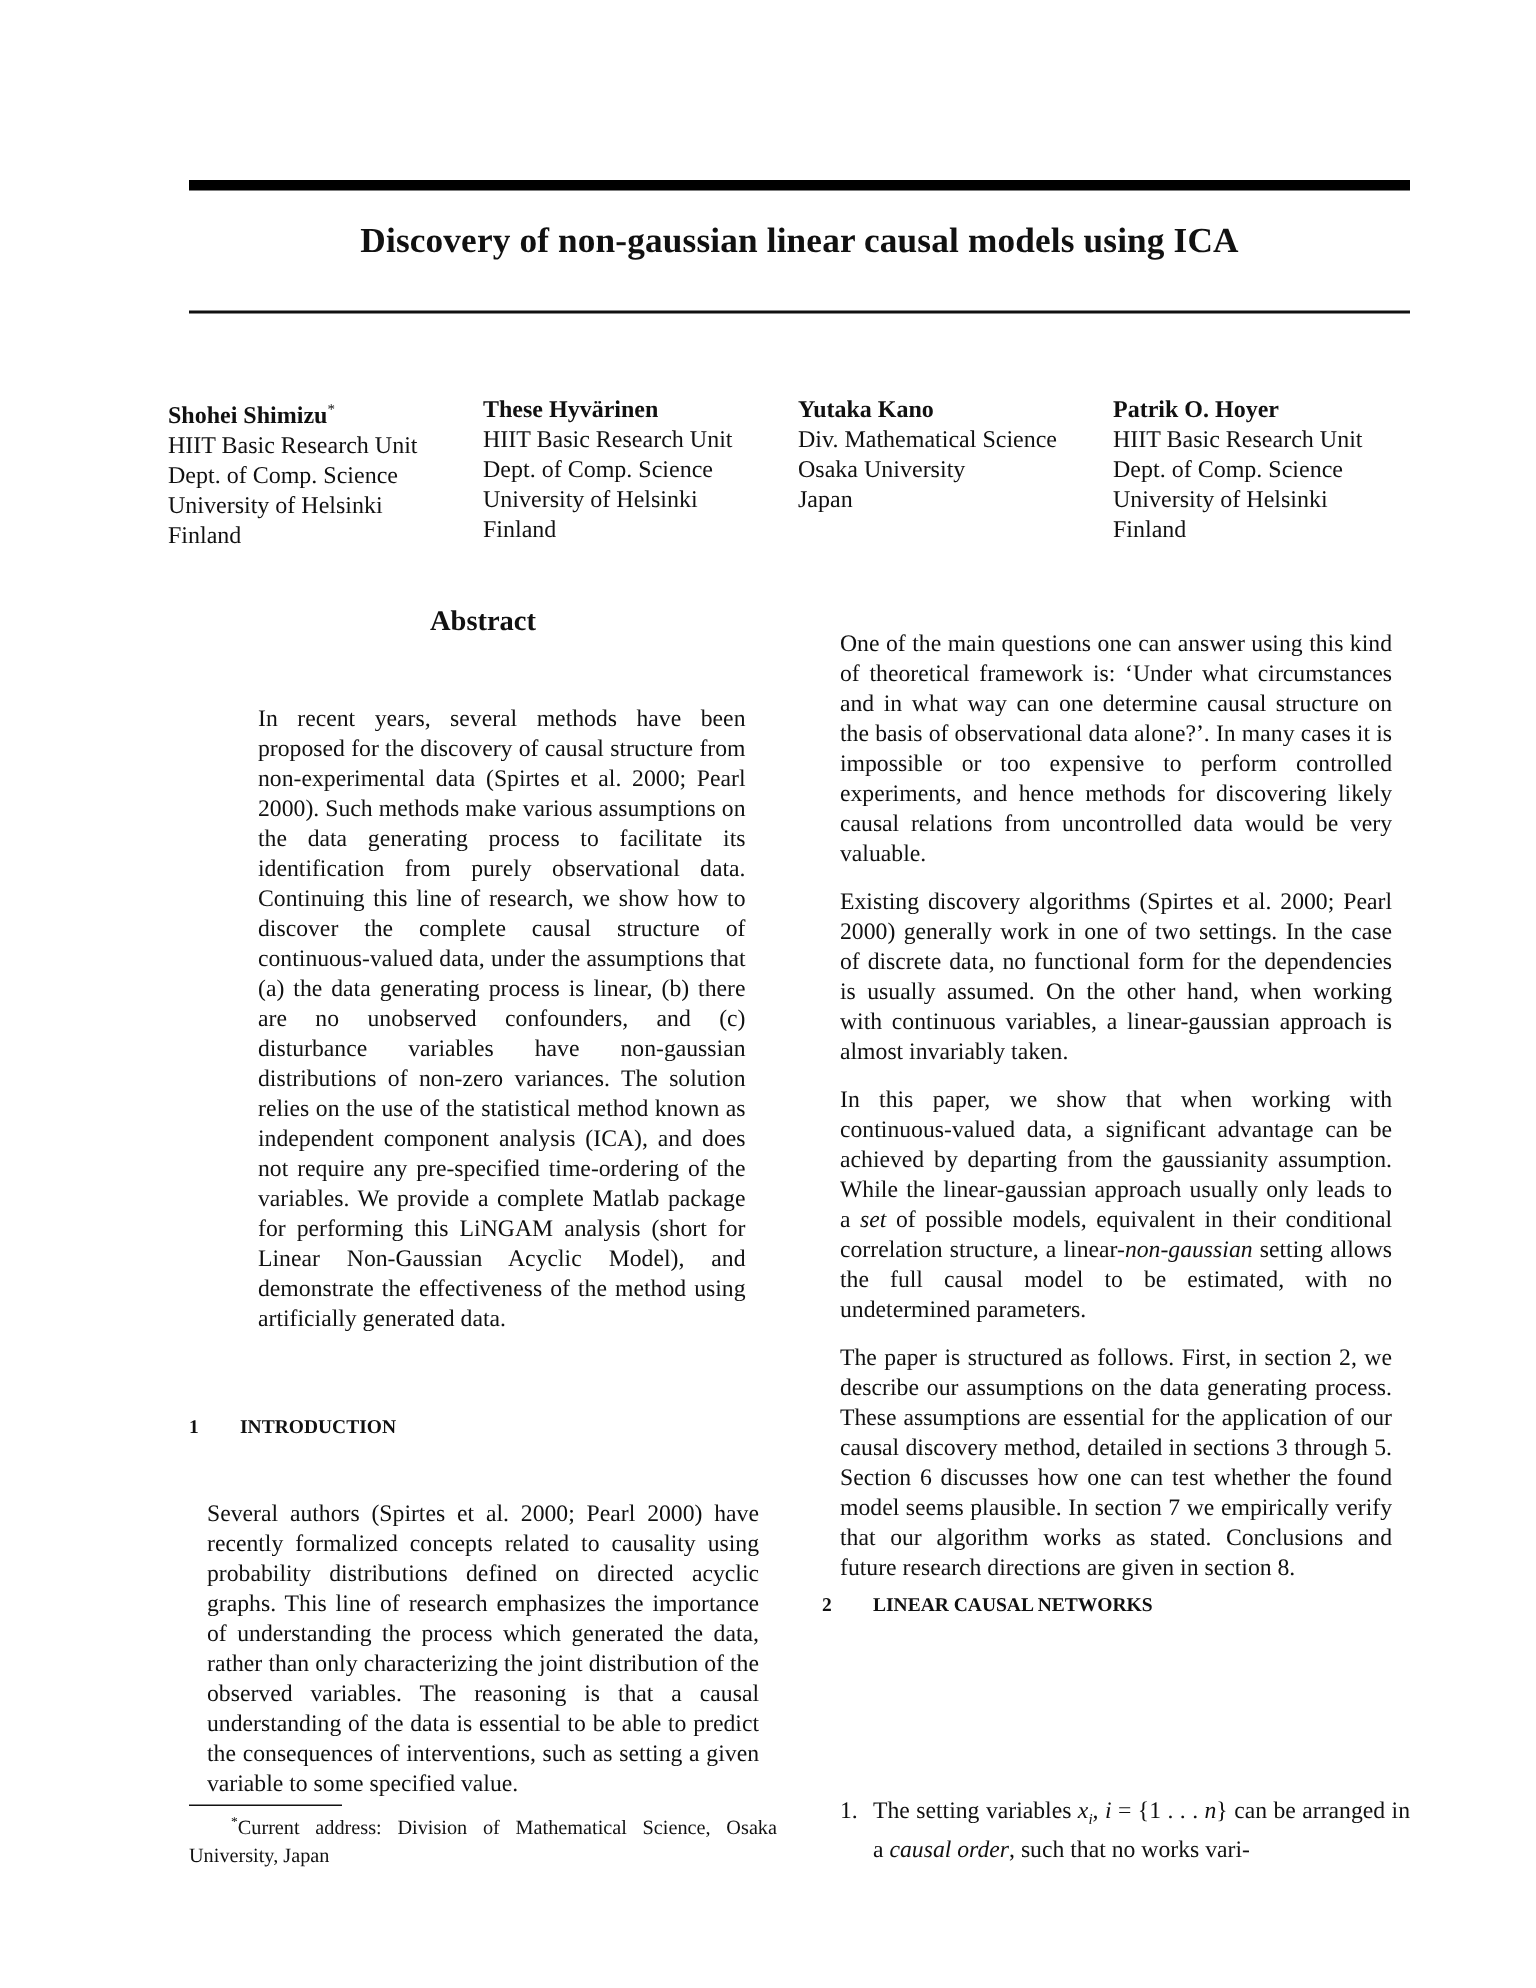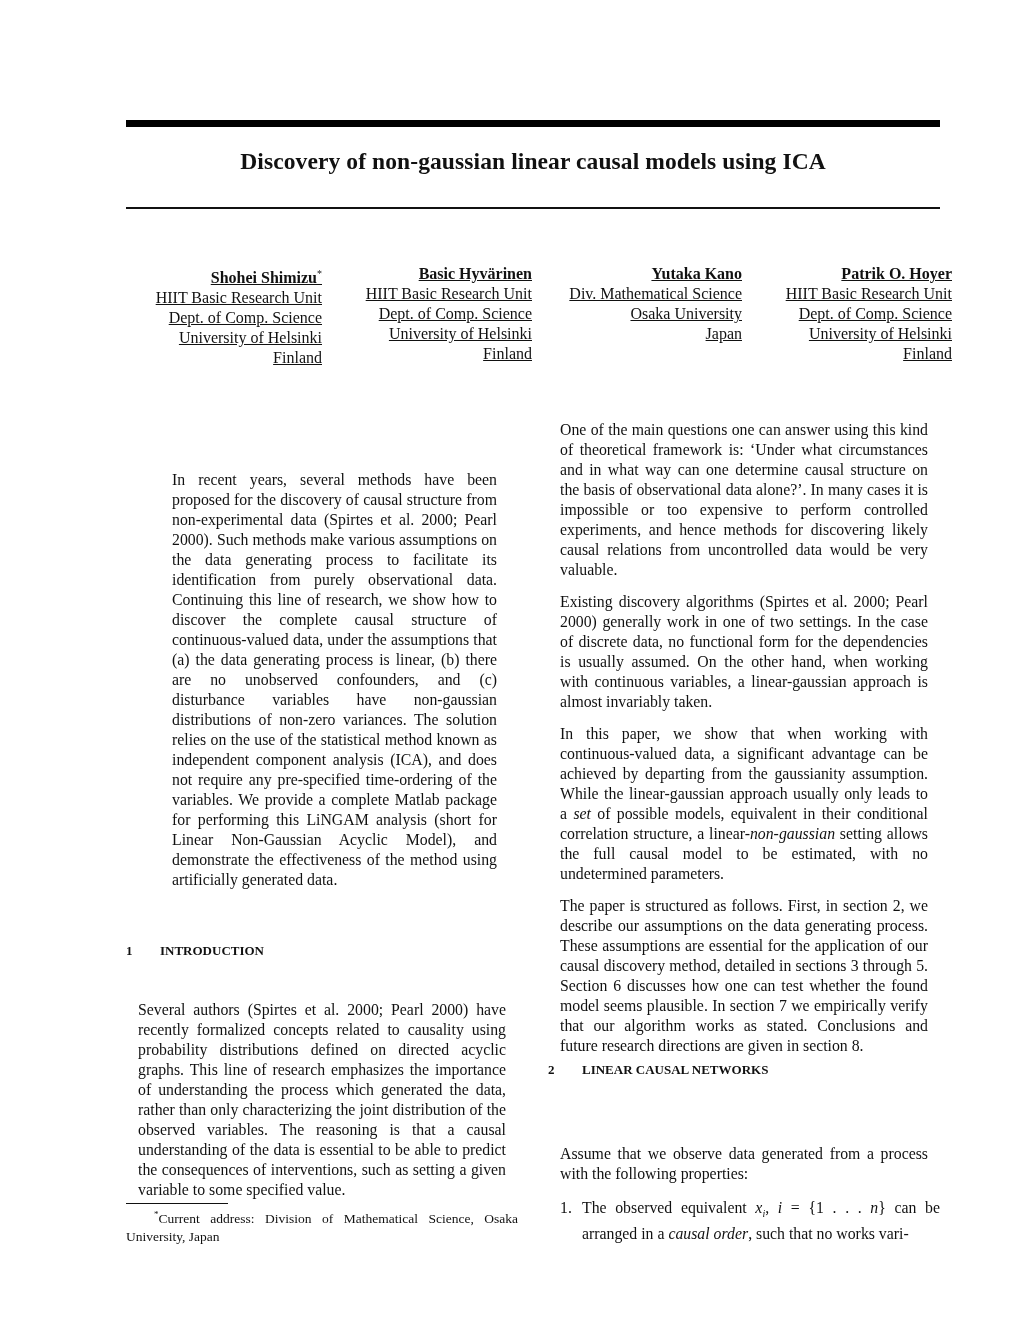--- a/index.html
+++ b/index.html
@@ -4,21 +4,21 @@
 <style>
   html, body { margin: 0; padding: 0; background: #ffffff; }
   body { width: 1024px; height: 1325px; position: relative; overflow: hidden;
          font-family: "DejaVu Serif", "Liberation Serif", serif; color: #111; }
   .page { position: absolute; left: 0; top: 0; width: 1024px; height: 1325px; }
   .rule-top { position: absolute; left: 126px; top: 120px; width: 814px; height: 7px; background: #000; }
   .rule-bottom { position: absolute; left: 126px; top: 207px; width: 814px; height: 2px; background: #111; }
   .title { position: absolute; left: 126px; top: 148px; width: 814px; text-align: center;
            font-family: "Liberation Serif", serif; font-weight: bold; font-size: 23.5px; letter-spacing: 0.1px; }
   .authors { position: absolute; left: 112px; top: 264px; width: 840px; display: flex; justify-content: space-between; }
-  .author { width: 210px; text-align: right; font-family: "Liberation Serif", serif; font-size: 16px; line-height: 20px; text-decoration: underline; }
+  .author { width: 210px; text-align: left; font-family: "Liberation Serif", serif; font-size: 16px; line-height: 20px; }
   .author .name { font-weight: bold; }
   .author .aff { display: block; }
   .abstract-title { position: absolute; left: 126px; top: 404px; width: 392px; text-align: center;
                     font-family: "Liberation Serif", serif; font-weight: bold; font-size: 19px; }
   .abstract-body { position: absolute; left: 160px; top: 458px; width: 325px;
                    font-family: "Liberation Serif", serif; font-size: 15.8px; line-height: 20px;
                    text-align: justify; hyphens: manual; }
   .section-head { font-family: "Liberation Serif", serif; font-weight: bold; font-size: 13px; position: absolute; }
   .section-head .num { display: inline-block; width: 34px; }
   .para { font-family: "Liberation Serif", serif; font-size: 15.8px; line-height: 20px; text-align: justify;
@@ -49,41 +49,42 @@
 
   <div class="authors">
     <div class="author">
       <span class="name">Shohei Shimizu</span><sup style="font-size:10px;">*</sup>
       <span class="aff">HIIT Basic Research Unit</span>
       <span class="aff">Dept. of Comp. Science</span>
       <span class="aff">University of Helsinki</span>
       <span class="aff">Finland</span>
     </div>
     <div class="author">
-      <span class="name">Basic Hyvärinen</span>
+      <span class="name">These Hyvärinen</span>
       <span class="aff">HIIT Basic Research Unit</span>
       <span class="aff">Dept. of Comp. Science</span>
       <span class="aff">University of Helsinki</span>
       <span class="aff">Finland</span>
     </div>
     <div class="author">
       <span class="name">Yutaka Kano</span>
       <span class="aff">Div. Mathematical Science</span>
       <span class="aff">Osaka University</span>
       <span class="aff">Japan</span>
     </div>
     <div class="author">
       <span class="name">Patrik O. Hoyer</span>
       <span class="aff">HIIT Basic Research Unit</span>
       <span class="aff">Dept. of Comp. Science</span>
       <span class="aff">University of Helsinki</span>
       <span class="aff">Finland</span>
     </div>
   </div>
 
+  <div class="abstract-title">Abstract</div>
   <p class="abstract-body para">In recent years, several methods have been proposed for the discovery of causal structure from non-experimental data (Spirtes et al. 2000; Pearl 2000). Such methods make various assumptions on the data generating process to facilitate its identification from purely observational data. Continuing this line of research, we show how to discover the complete causal structure of continuous-valued data, under the assumptions that (a) the data generating process is linear, (b) there are no unobserved confounders, and (c) disturbance variables have non-gaussian distributions of non-zero variances. The solution relies on the use of the statistical method known as independent component analysis (ICA), and does not require any pre-specified time-ordering of the variables. We provide a complete Matlab package for performing this LiNGAM analysis (short for Linear Non-Gaussian Acyclic Model), and demonstrate the effectiveness of the method using artificially generated data.</p>
 
   <div class="section-head" style="left:126px; top:943px;">
     <span class="num">1</span><span>INTRODUCTION</span>
   </div>
   <div class="intro-body">
     <p class="para">Several authors (Spirtes et al. 2000; Pearl 2000) have recently formalized concepts related to causality using probability distributions defined on directed acyclic graphs. This line of research emphasizes the importance of understanding the process which generated the data, rather than only characterizing the joint distribution of the observed variables. The reasoning is that a causal understanding of the data is essential to be able to predict the consequences of interventions, such as setting a given variable to some specified value.</p>
   </div>
 
   <div class="footnote-rule"></div>
@@ -94,22 +95,19 @@
   <div class="right-body">
     <p class="para">One of the main questions one can answer using this kind of theoretical framework is: ‘Under what circumstances and in what way can one determine causal structure on the basis of observational data alone?’. In many cases it is impossible or too expensive to perform controlled experiments, and hence methods for discovering likely causal relations from uncontrolled data would be very valuable.</p>
     <p class="para">Existing discovery algorithms (Spirtes et al. 2000; Pearl 2000) generally work in one of two settings. In the case of discrete data, no functional form for the dependencies is usually assumed. On the other hand, when working with continuous variables, a linear-gaussian approach is almost invariably taken.</p>
     <p class="para"><span>In this paper, we show that when working with continuous-valued data, a significant advantage can be achieved by departing from the gaussianity assumption. While the linear-gaussian approach usually only leads to a </span><em>set</em><span> of possible models, equivalent in their conditional correlation structure, a linear-</span><em>non-gaussian</em><span> setting allows the full causal model to be estimated, with no undetermined parameters.</span></p>
     <p class="para">The paper is structured as follows. First, in section 2, we describe our assumptions on the data generating process. These assumptions are essential for the application of our causal discovery method, detailed in sections 3 through 5. Section 6 discusses how one can test whether the found model seems plausible. In section 7 we empirically verify that our algorithm works as stated. Conclusions and future research directions are given in section 8.</p>
   </div>
 
   <div class="section-head sec2-head">
     <span class="num">2</span><span>LINEAR CAUSAL NETWORKS</span>
   </div>
-  <div class="sec2-body">
-    <p class="para">Assume that we observe data generated from a process with the following properties:</p>
-  </div>
 
   <div class="list-item">
     <span class="num">1.</span>
-    <span class="text"><span>The observed equivalent </span><em>x</em><sub style="font-style:italic;font-size:10px;">i</sub><span>, </span><em>i</em><span> = {1 . . . </span><em>n</em><span>} can be arranged in a </span><em>causal order</em><span>, such that no works vari-</span></span>
+    <span class="text"><span>The setting variables </span><em>x</em><sub style="font-style:italic;font-size:10px;">i</sub><span>, </span><em>i</em><span> = {1 . . . </span><em>n</em><span>} can be arranged in a </span><em>causal order</em><span>, such that no works vari-</span></span>
   </div>
 
 </div>
 
 </body></html>

